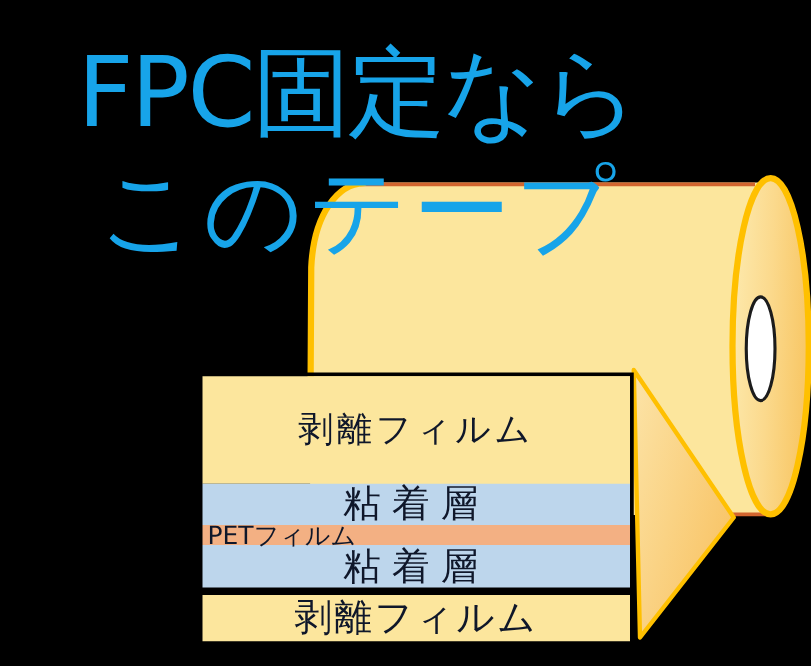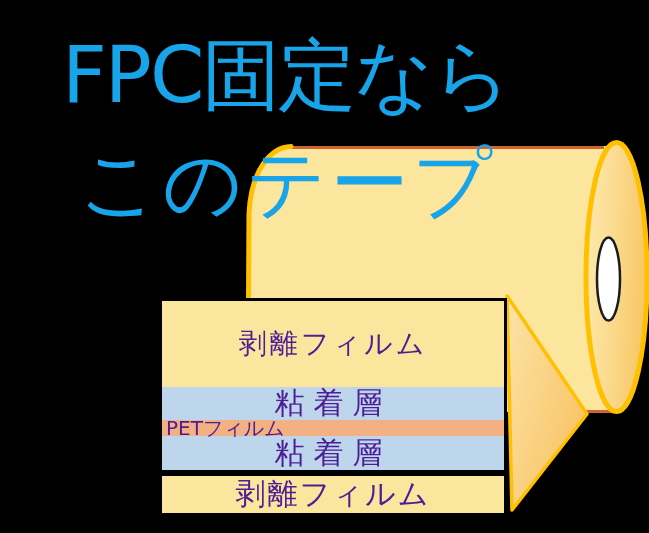--- a/index.html
+++ b/index.html
@@ -14,23 +14,23 @@
   .roll-svg{position:absolute;left:0;top:0;z-index:1;}
   
   .title{
     position:absolute;left:62px;top:36px;z-index:3;
     color:#17A4E9;
     font-size:78px;line-height:1.0;
     letter-spacing:-2px;
     white-space:nowrap;
   }
   .title .line1{display:block;}
-  .title .line2{display:block;margin-top:36px;margin-left:17px;letter-spacing:4px;font-family:Liberation Mono, monospace;}
+  .title .line2{display:block;margin-top:16px;margin-left:17px;letter-spacing:4px;}
   
-  .stack{position:absolute;left:159px;top:298px;width:348px;z-index:2;color:#4c1d95;}
+  .stack{position:absolute;left:159px;top:298px;width:348px;z-index:2;color:#0f172a;}
   .stack .box{box-sizing:border-box;width:348px;border:3px solid #000;}
   .row{display:flex;align-items:center;justify-content:center;overflow:visible;white-space:nowrap;}
   .r0{height:86px;background:#FCE69D;font-size:28px;letter-spacing:3px;}
   .r1{height:33px;background:#BDD6EC;font-size:30px;letter-spacing:9px;}
   .r2{height:16px;background:#F3B083;font-size:20px;letter-spacing:0;justify-content:flex-start;padding-left:4px;line-height:18px;}
   .r3{height:34px;background:#BDD6EC;font-size:30px;letter-spacing:9px;}
   .r4{height:37px;background:#FCE69D;font-size:30px;letter-spacing:2px;}
 </style>
 </head>
 <body>

